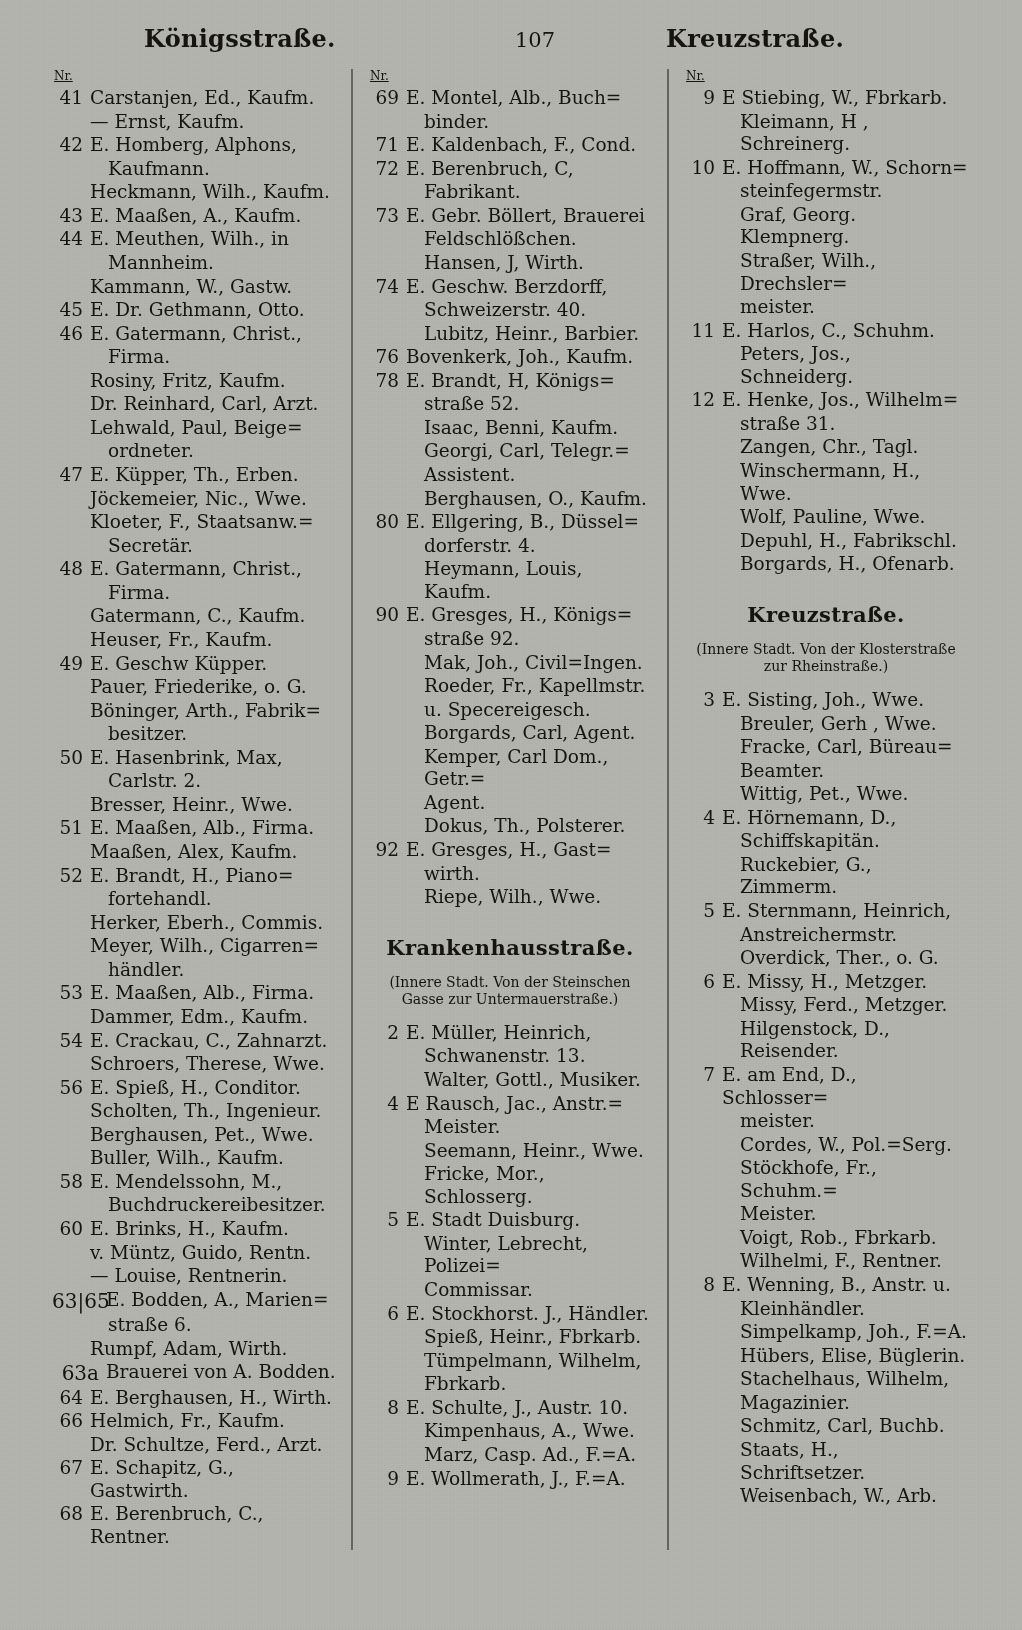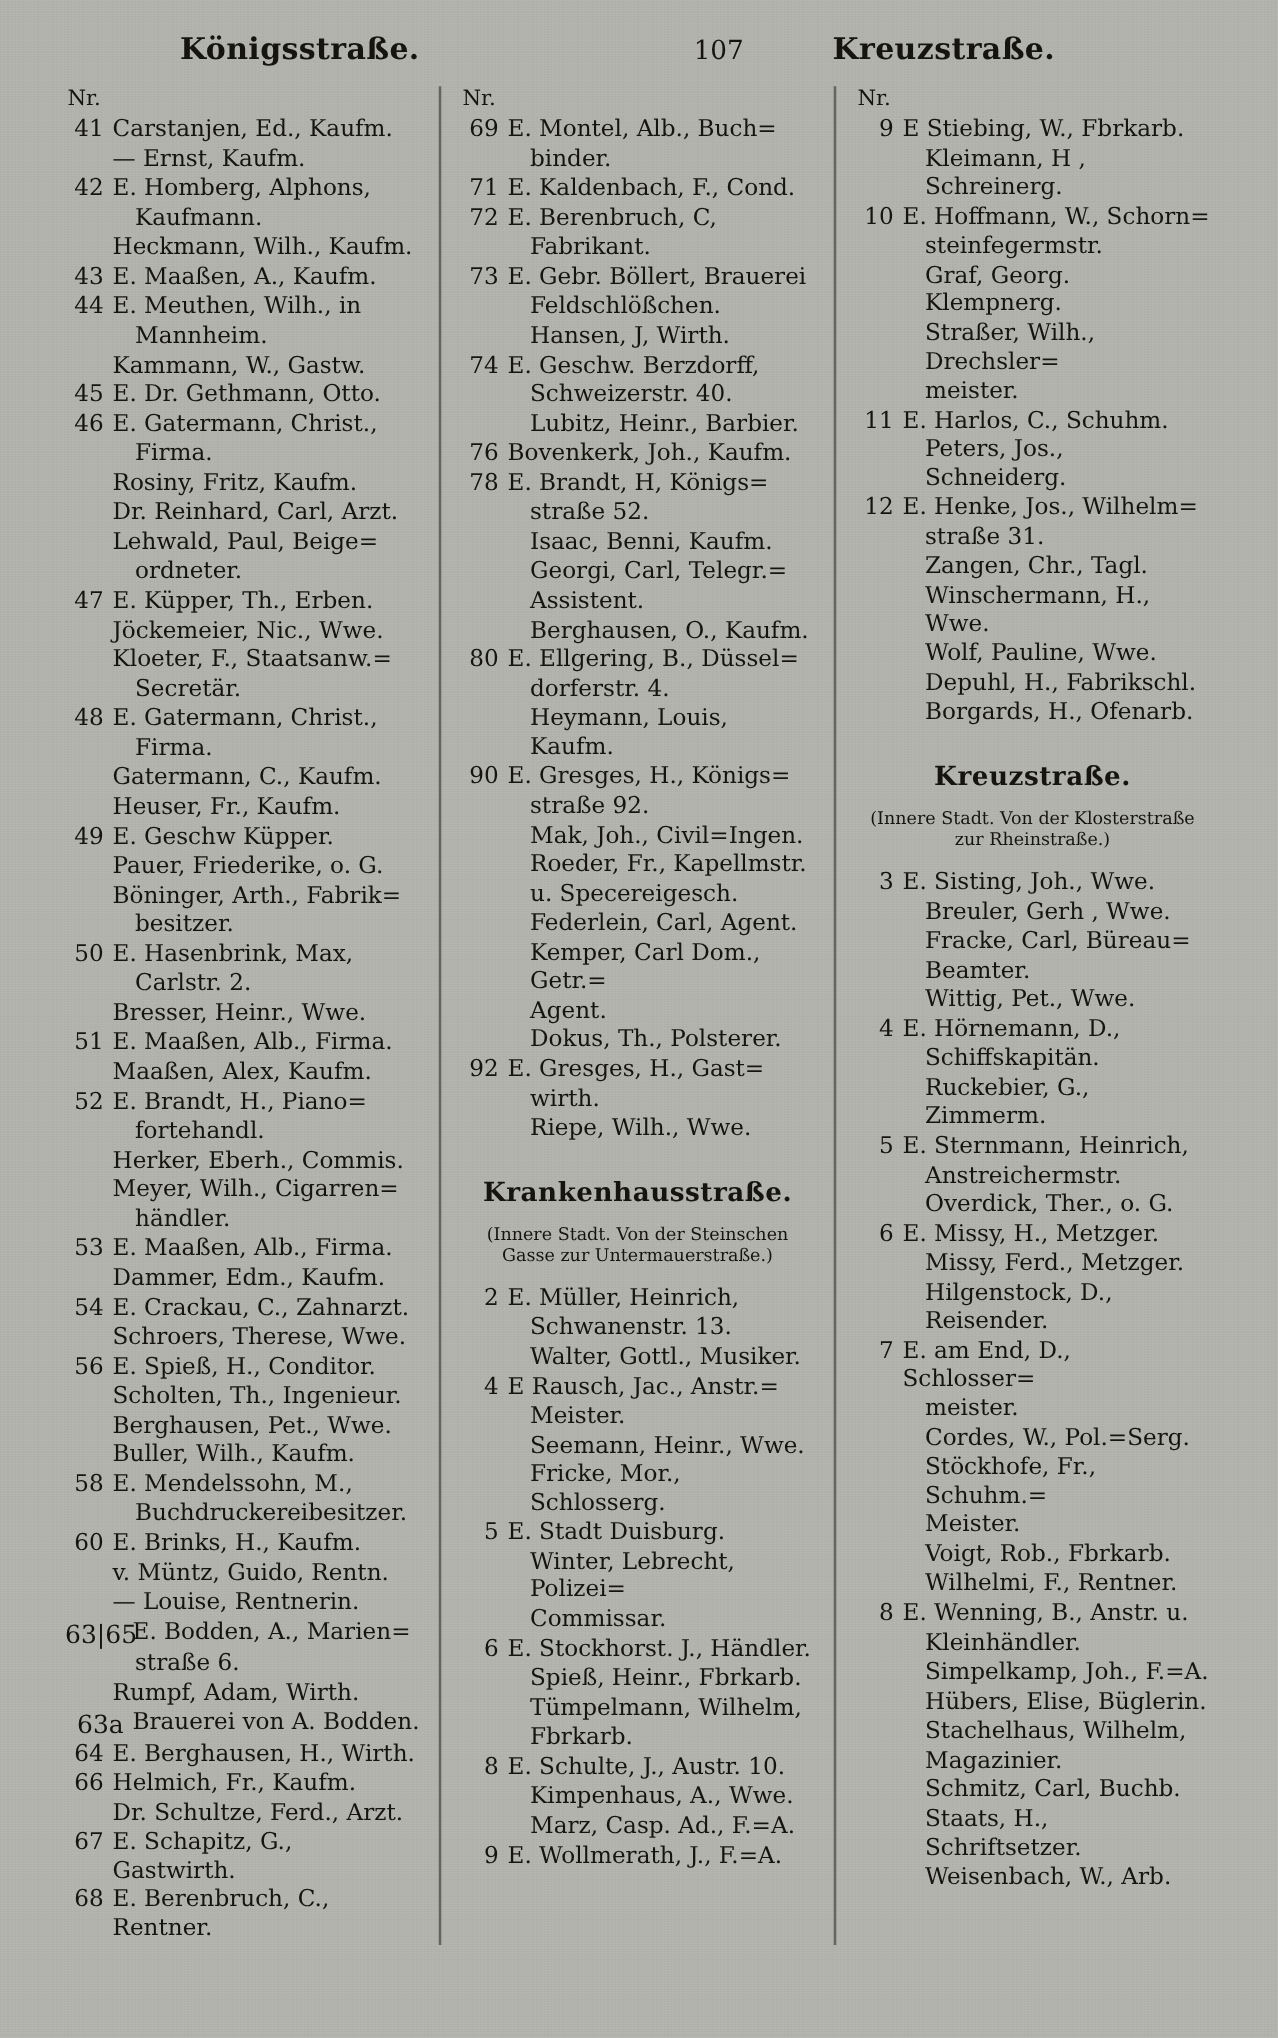--- a/index.html
+++ b/index.html
@@ -45,43 +45,44 @@
     font-family: "DejaVu Serif", serif;
     font-weight: bold;
     font-size: 24px;
     letter-spacing: 0.3px;
   }
   .folio {
     font-size: 21px;
     font-family: "DejaVu Serif", serif;
   }
   .head-left { width: 270px; text-align: left; }
-  .head-mid  { width: 120px; text-align: right; }
+  .head-mid  { width: 120px; text-align: center; }
   .head-right{ width: 300px; text-align: left; padding-left: 10px; }
 
   
   .columns {
     display: flex;
     align-items: stretch;
   }
   .col {
     width: 300px;
     padding: 0 8px;
     box-sizing: border-box;
   }
   .rule {
     width: 2px;
     background: #3c3a32;
     margin: 0 7px;
     opacity: 0.65;
     align-self: stretch;
   }
   .nr-label {
-    font-size: 17px;
+    font-size: 12px;
     margin: 0 0 4px 2px;
+    text-decoration: underline;
   }
   
   .entry {
     display: flex;
     font-size: 18.5px;
     line-height: 1.22;
     margin-bottom: 1px;
   }
   .num {
     width: 36px;
@@ -484,21 +485,21 @@
             <div class="entry">
               <span class="num"></span>
               <span class="txt ind">Roeder, Fr., Kapellmstr.</span>
             </div>
             <div class="entry">
               <span class="num"></span>
               <span class="txt ind">u. Specereigesch.</span>
             </div>
             <div class="entry">
               <span class="num"></span>
-              <span class="txt ind">Federlein, Carl, Agent.</span>
+              <span class="txt ind">Borgards, Carl, Agent.</span>
             </div>
             <div class="entry">
               <span class="num"></span>
               <span class="txt ind">Kemper, Carl Dom., Getr.=</span>
             </div>
             <div class="entry">
               <span class="num"></span>
               <span class="txt ind">Agent.</span>
             </div>
             <div class="entry">

